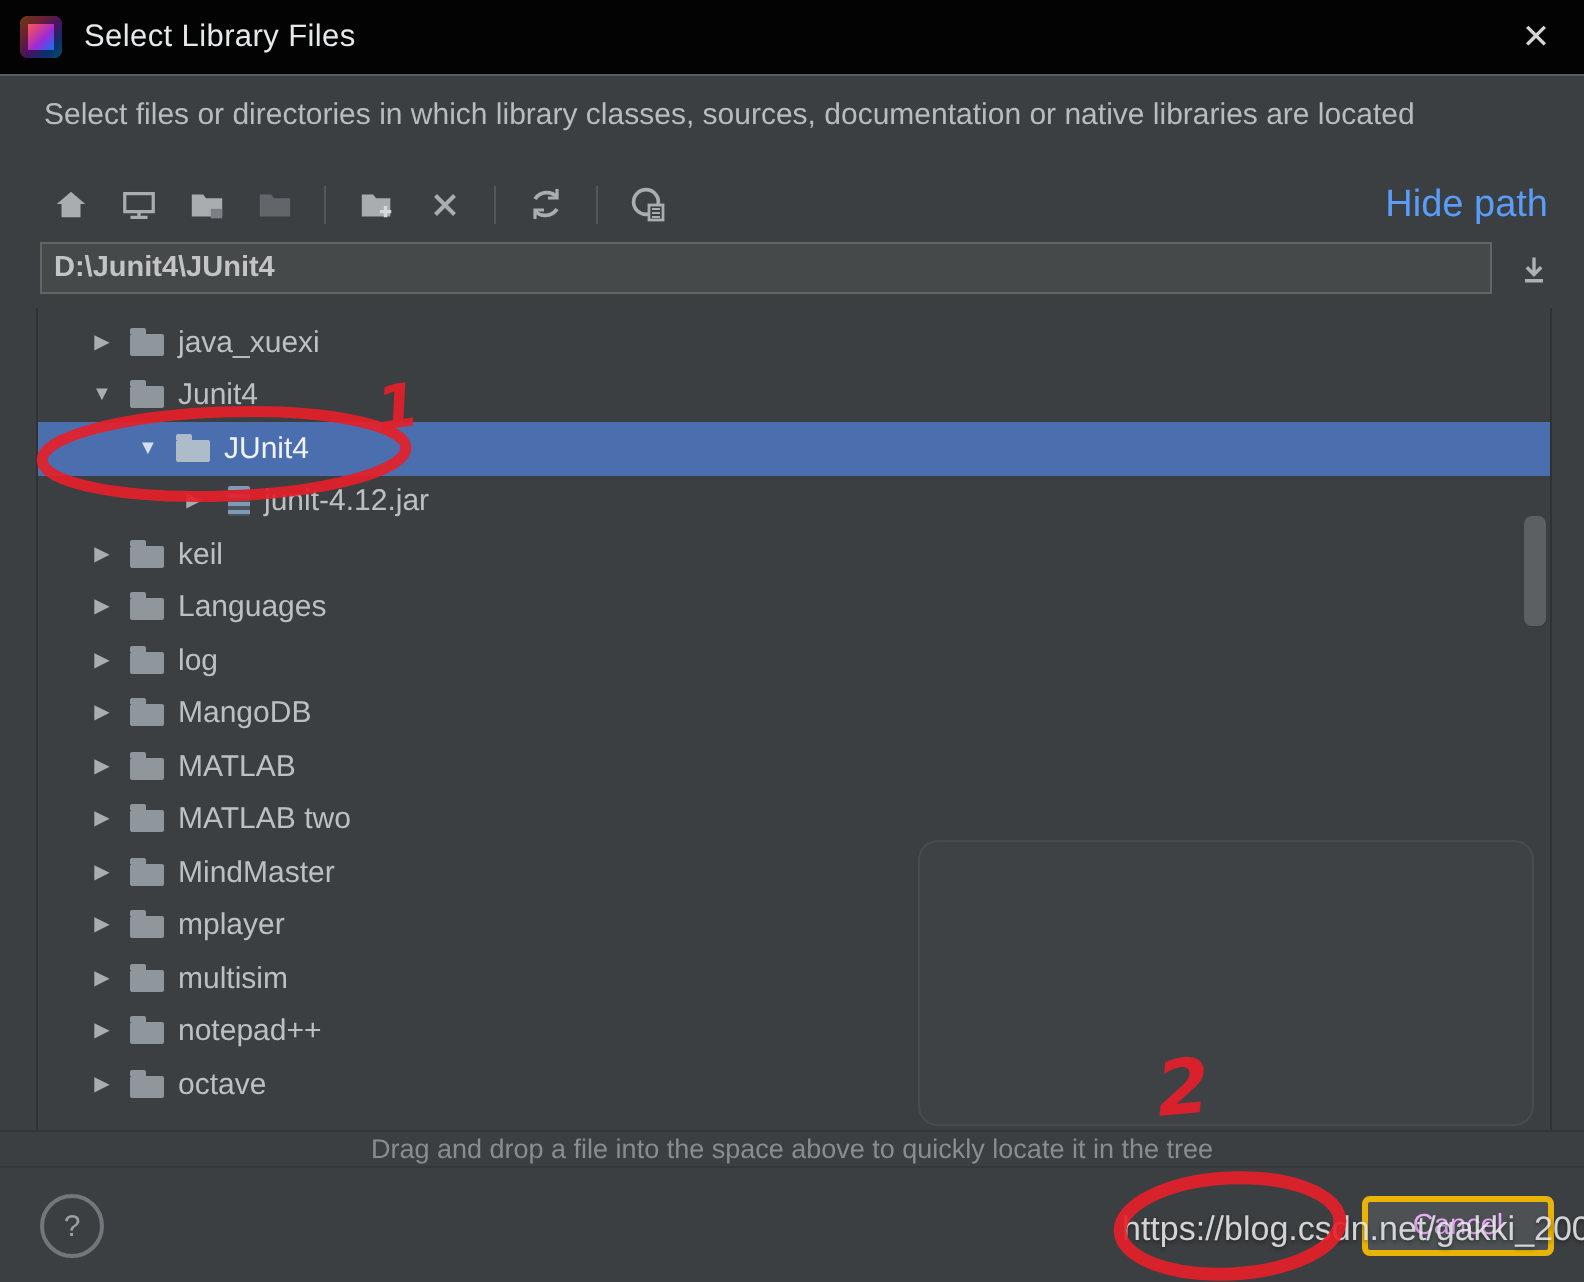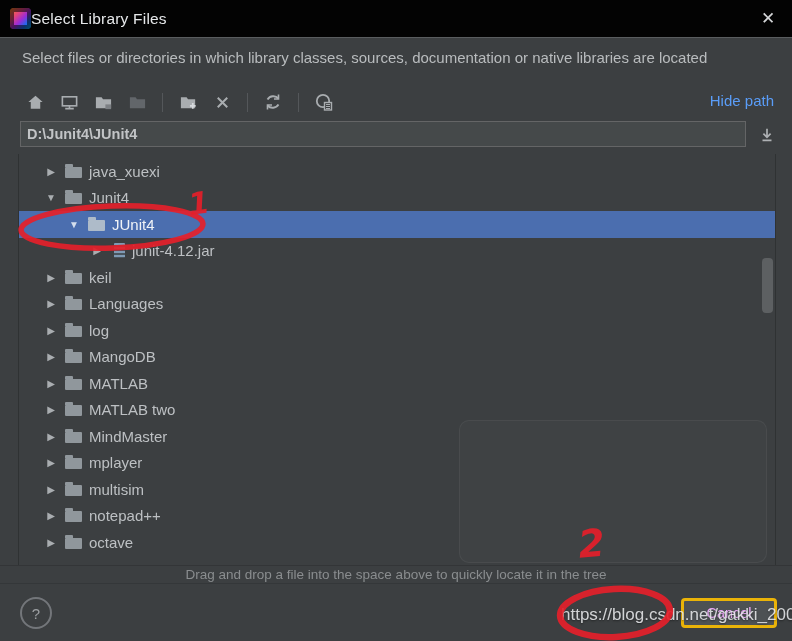--- a/index.html
+++ b/index.html
@@ -7,31 +7,31 @@
     position:relative;width:792px;height:641px;overflow:hidden;
     background:#3c3f41;font-family:"Liberation Sans","DejaVu Sans",sans-serif;
     -webkit-font-smoothing:antialiased;
   }
   
   .titlebar{position:absolute;left:0;top:0;width:100%;height:38px;background:#030303;
     display:flex;align-items:center;border-bottom:1px solid #5a5d5f;box-sizing:border-box;}
   .logo{width:21px;height:21px;margin-left:10px;border-radius:4px;flex:0 0 auto;
     background:linear-gradient(135deg,#fc801d 0%,#e3447b 32%,#9d2bd6 55%,#1a6dee 78%,#07b4e8 100%);
     box-shadow:inset 0 0 0 4px rgba(0,0,0,.55);}
-  .title{color:#e6e8ea;font-size:15.5px;letter-spacing:.2px;}
+  .title{color:#e6e8ea;font-size:15.5px;margin-left:11px;letter-spacing:.2px;}
   .close{position:absolute;right:13px;top:8px;width:22px;height:22px;color:#d4d6d8;
     font-size:17px;line-height:22px;text-align:center;cursor:pointer;}
   
   .subtitle{position:absolute;left:22px;top:49px;right:12px;color:#b9bcbe;font-size:15px;}
   
   .toolbar{position:absolute;left:24px;top:87px;height:30px;display:flex;align-items:center;gap:12px;}
   .tbtn{width:22px;height:22px;display:flex;align-items:center;justify-content:center;cursor:pointer;}
   .tbtn svg{display:block;}
   .tsep{width:1px;height:19px;background:#54575a;margin:0 2px;}
-  .hidepath{position:absolute;right:18px;top:92px;color:#5a9df8;font-size:15px;cursor:pointer;text-decoration:none;}
+  .hidepath{position:absolute;right:18px;top:92px;color:#5a9df8;font-size:19px;cursor:pointer;text-decoration:none;}
   
   .pathfield{position:absolute;left:20px;top:121px;width:724px;height:24px;background:#45494a;
     border:1px solid #646566;display:flex;align-items:center;font-weight:bold;}
   .pathfield .val{color:#c2c4c6;font-size:14.5px;padding-left:6px;white-space:nowrap;}
   .dlicon{position:absolute;right:14px;top:125px;width:22px;height:20px;display:flex;align-items:center;justify-content:center;cursor:pointer;}
   
   .tree{position:absolute;left:18px;top:154px;width:758px;height:411px;overflow:hidden;
     background:#3c3f41;border-left:1px solid #2f3233;border-right:1px solid #2f3233;box-sizing:border-box;padding-top:4px;}
   .trow{height:26.5px;display:flex;align-items:center;color:#bdc0c3;font-size:15px;cursor:pointer;white-space:nowrap;}
   .trow.sel{background:#4b6eaf;color:#f0f3f7;}

